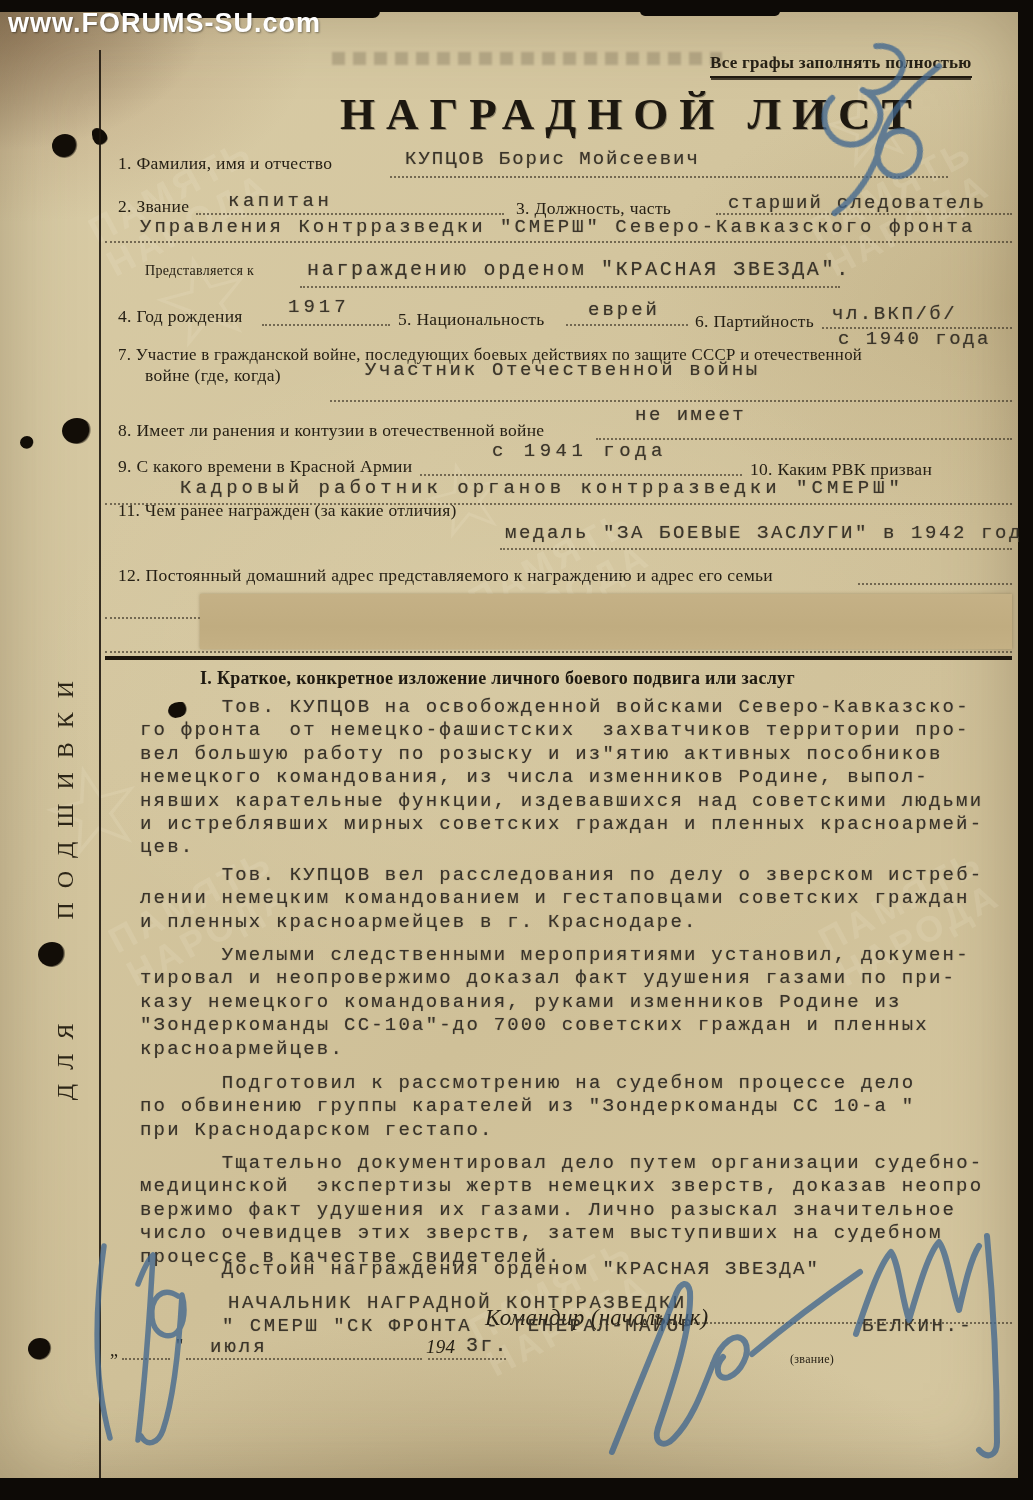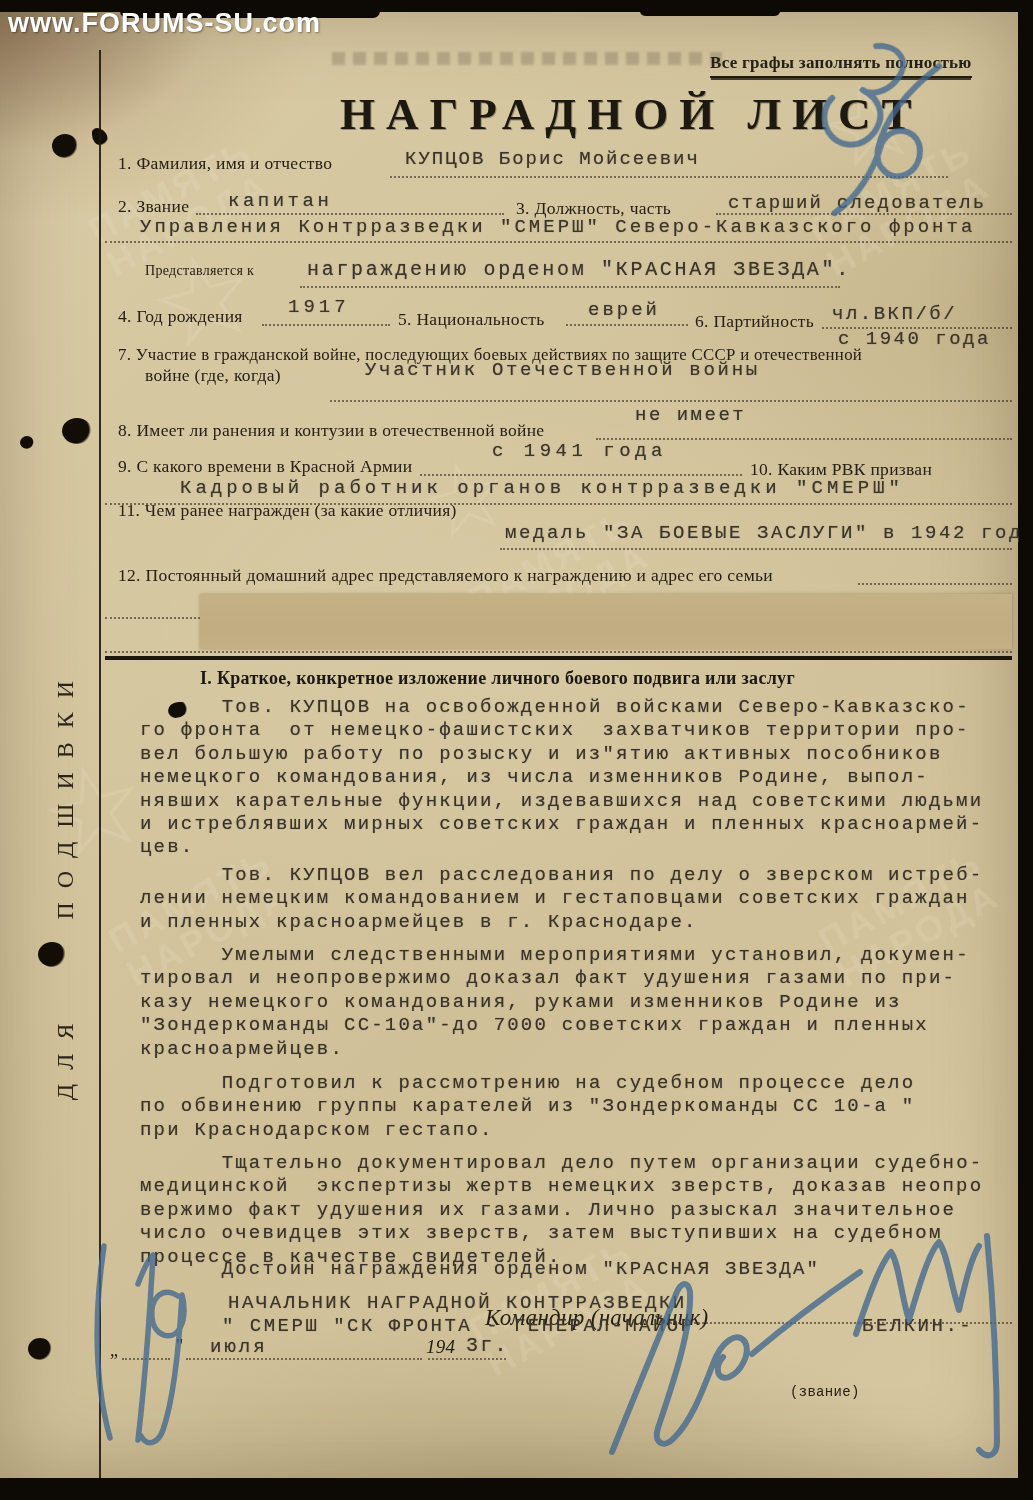--- a/index.html
+++ b/index.html
@@ -159,21 +159,21 @@
 медицинской  экспертизы жертв немецких зверств, доказав неопро
 вержимо факт удушения их газами. Лично разыскал значительное
 число очевидцев этих зверств, затем выступивших на судебном
 процессе в качестве свидетелей.</div>
   <div class="para" style="top:1258px;">      Достоин награждения орденом "КРАСНАЯ ЗВЕЗДА"</div>
 
   <div class="tw" style="left:228px;top:1292px;letter-spacing:2.5px;">НАЧАЛЬНИК НАГРАДНОЙ КОНТРРАЗВЕДКИ</div>
   <div class="pp" style="left:485px;top:1305px;font-style:italic;font-size:23px;">Командир (начальник)</div>
   <div class="dot" style="left:662px;top:1322px;width:350px;"></div>
   <div class="tw" style="left:222px;top:1315px;letter-spacing:2.5px;">" СМЕРШ "СК ФРОНТА - ГЕНЕРАЛ-МАЙОР</div>
-  <div class="pp" style="left:790px;top:1384px;font-size:14px;font-family:Liberation Mono, monospace;">(звание)</div>
+  <div class="pp" style="left:790px;top:1352px;font-size:12px;">(звание)</div>
   <div class="tw" style="left:862px;top:1315px;letter-spacing:2.5px;">БЕЛКИН.-</div>
 
   <div class="pp" style="left:110px;top:1340px;font-size:18px;">„</div>
   <div class="dot" style="left:122px;top:1358px;width:48px;"></div>
   <div class="pp" style="left:176px;top:1336px;font-size:18px;">"</div>
   <div class="tw" style="left:210px;top:1336px;letter-spacing:3px;">июля</div>
   <div class="dot" style="left:186px;top:1358px;width:236px;"></div>
   <div class="pp" style="left:426px;top:1336px;font-style:italic;font-size:19px;">194</div>
   <div class="tw" style="left:466px;top:1334px;font-size:20px;">3г.</div>
   <div class="dot" style="left:428px;top:1358px;width:78px;"></div>

